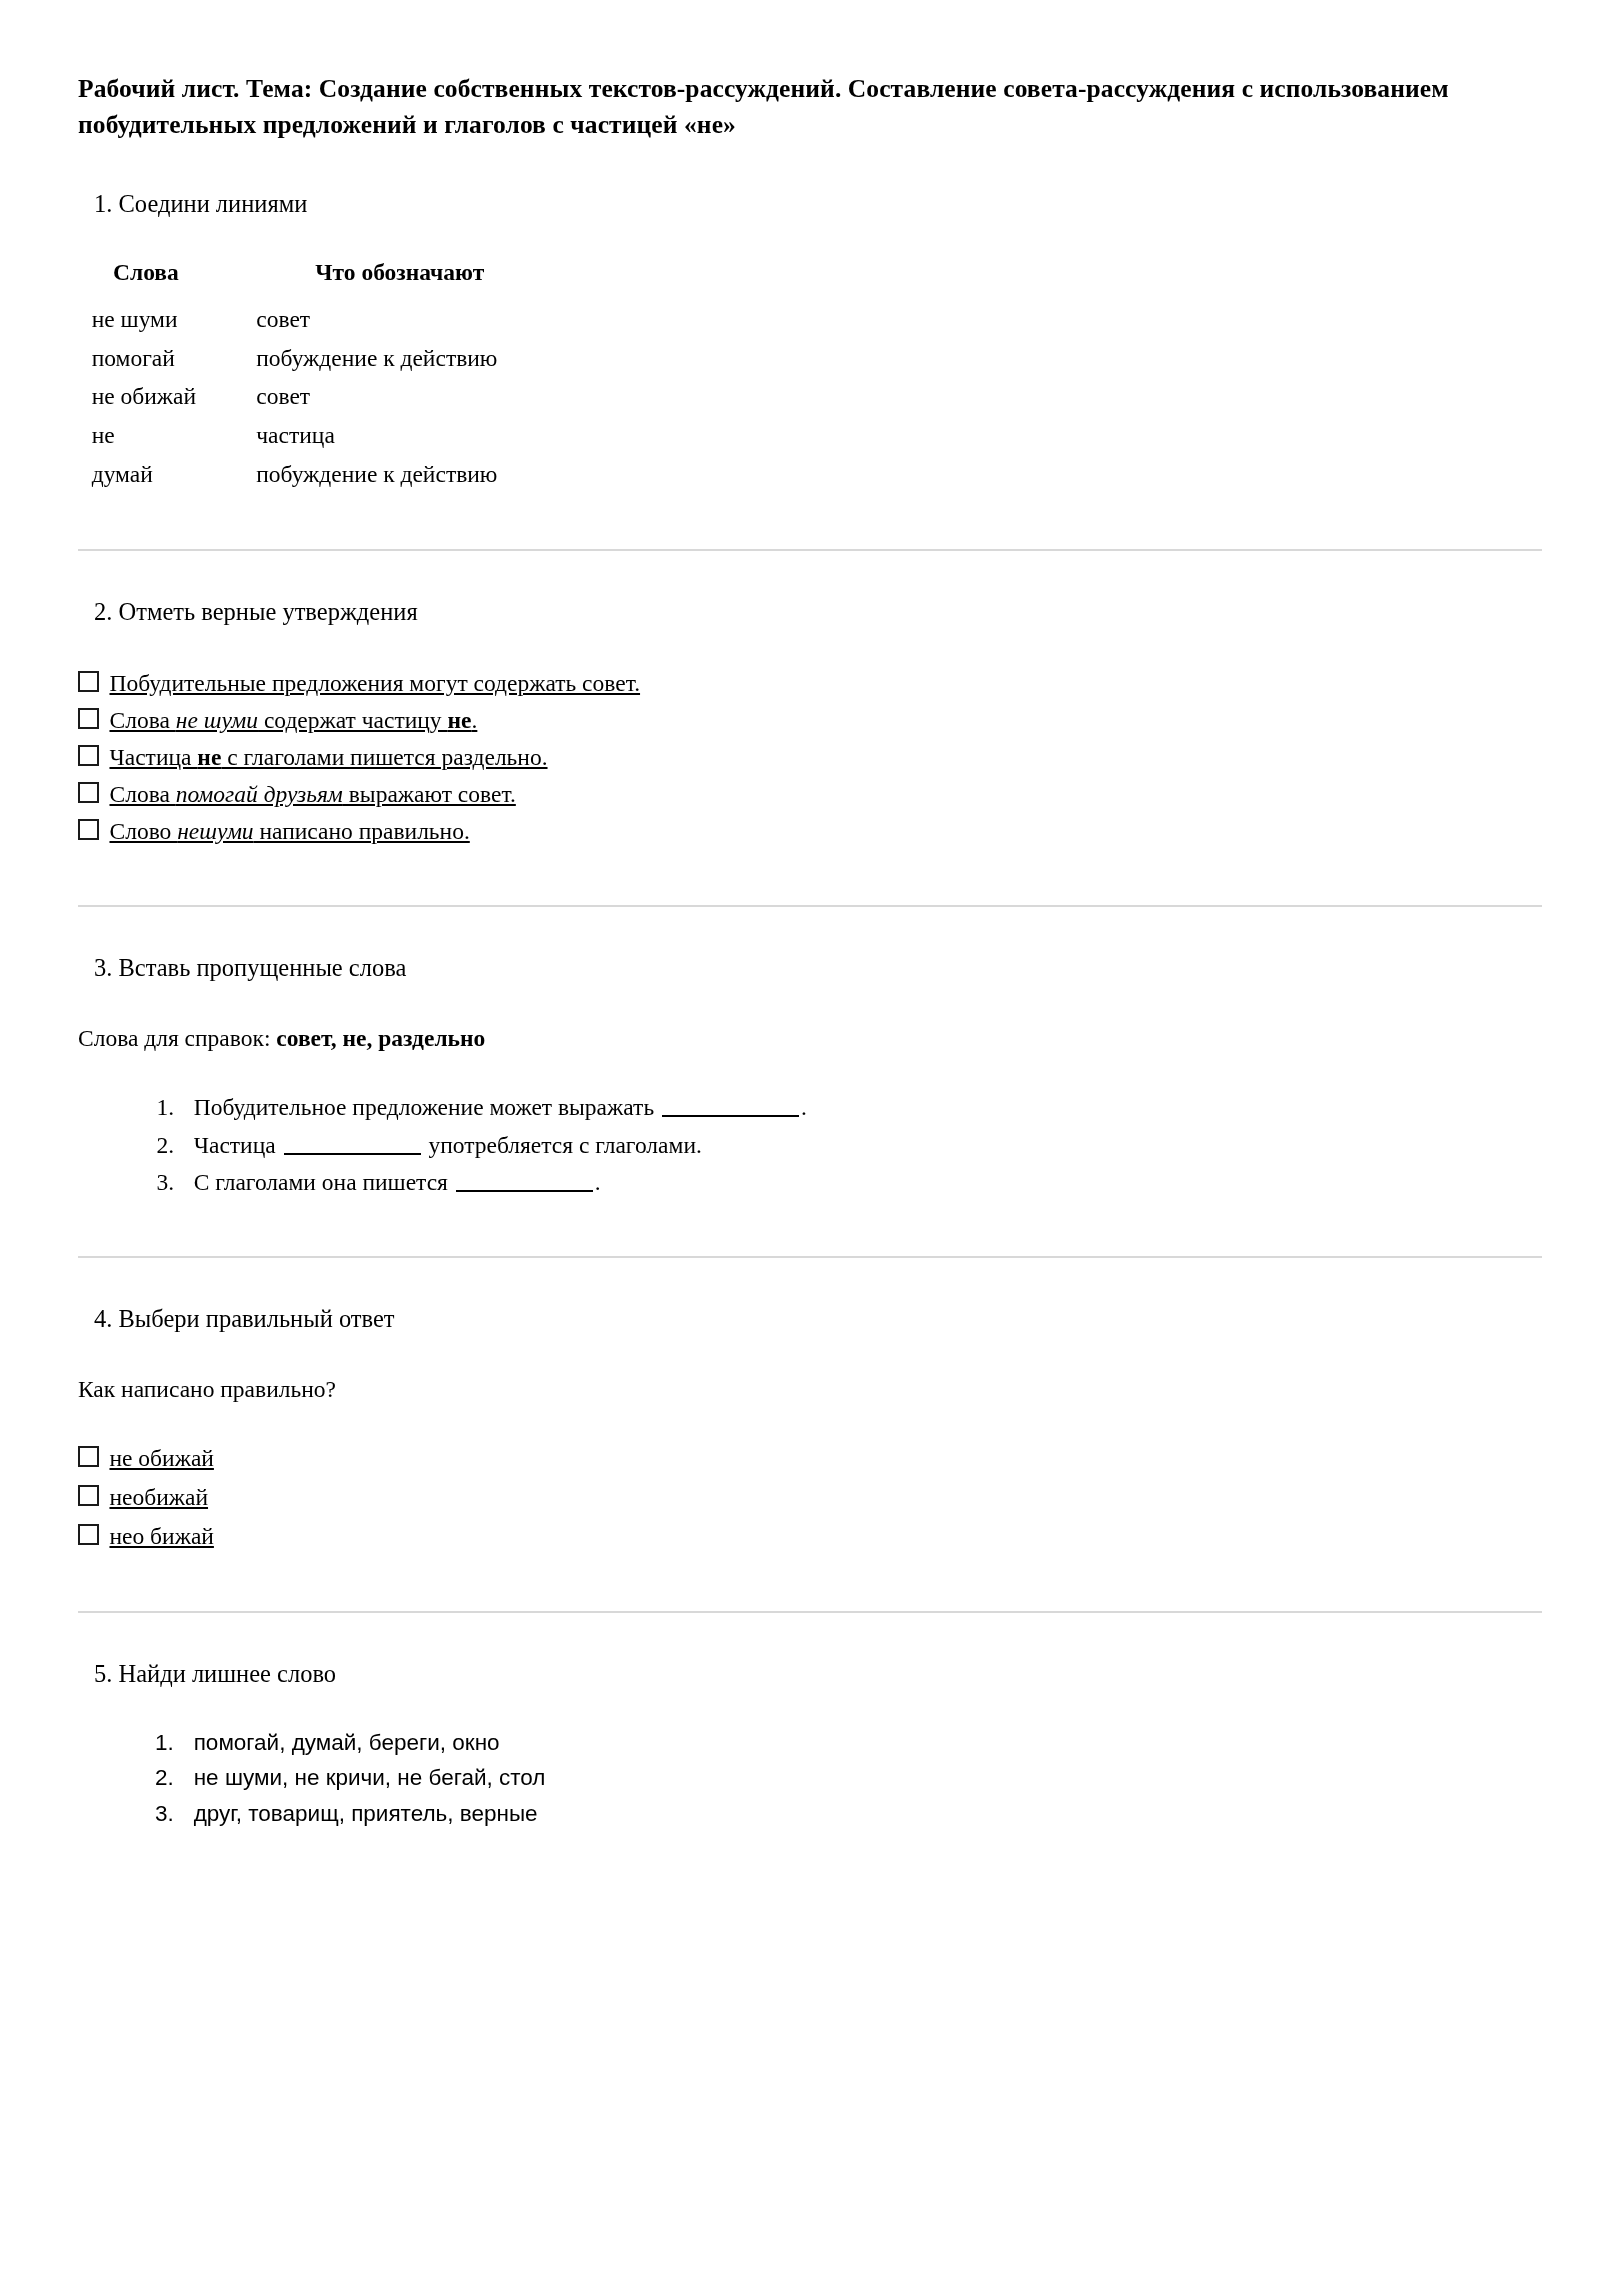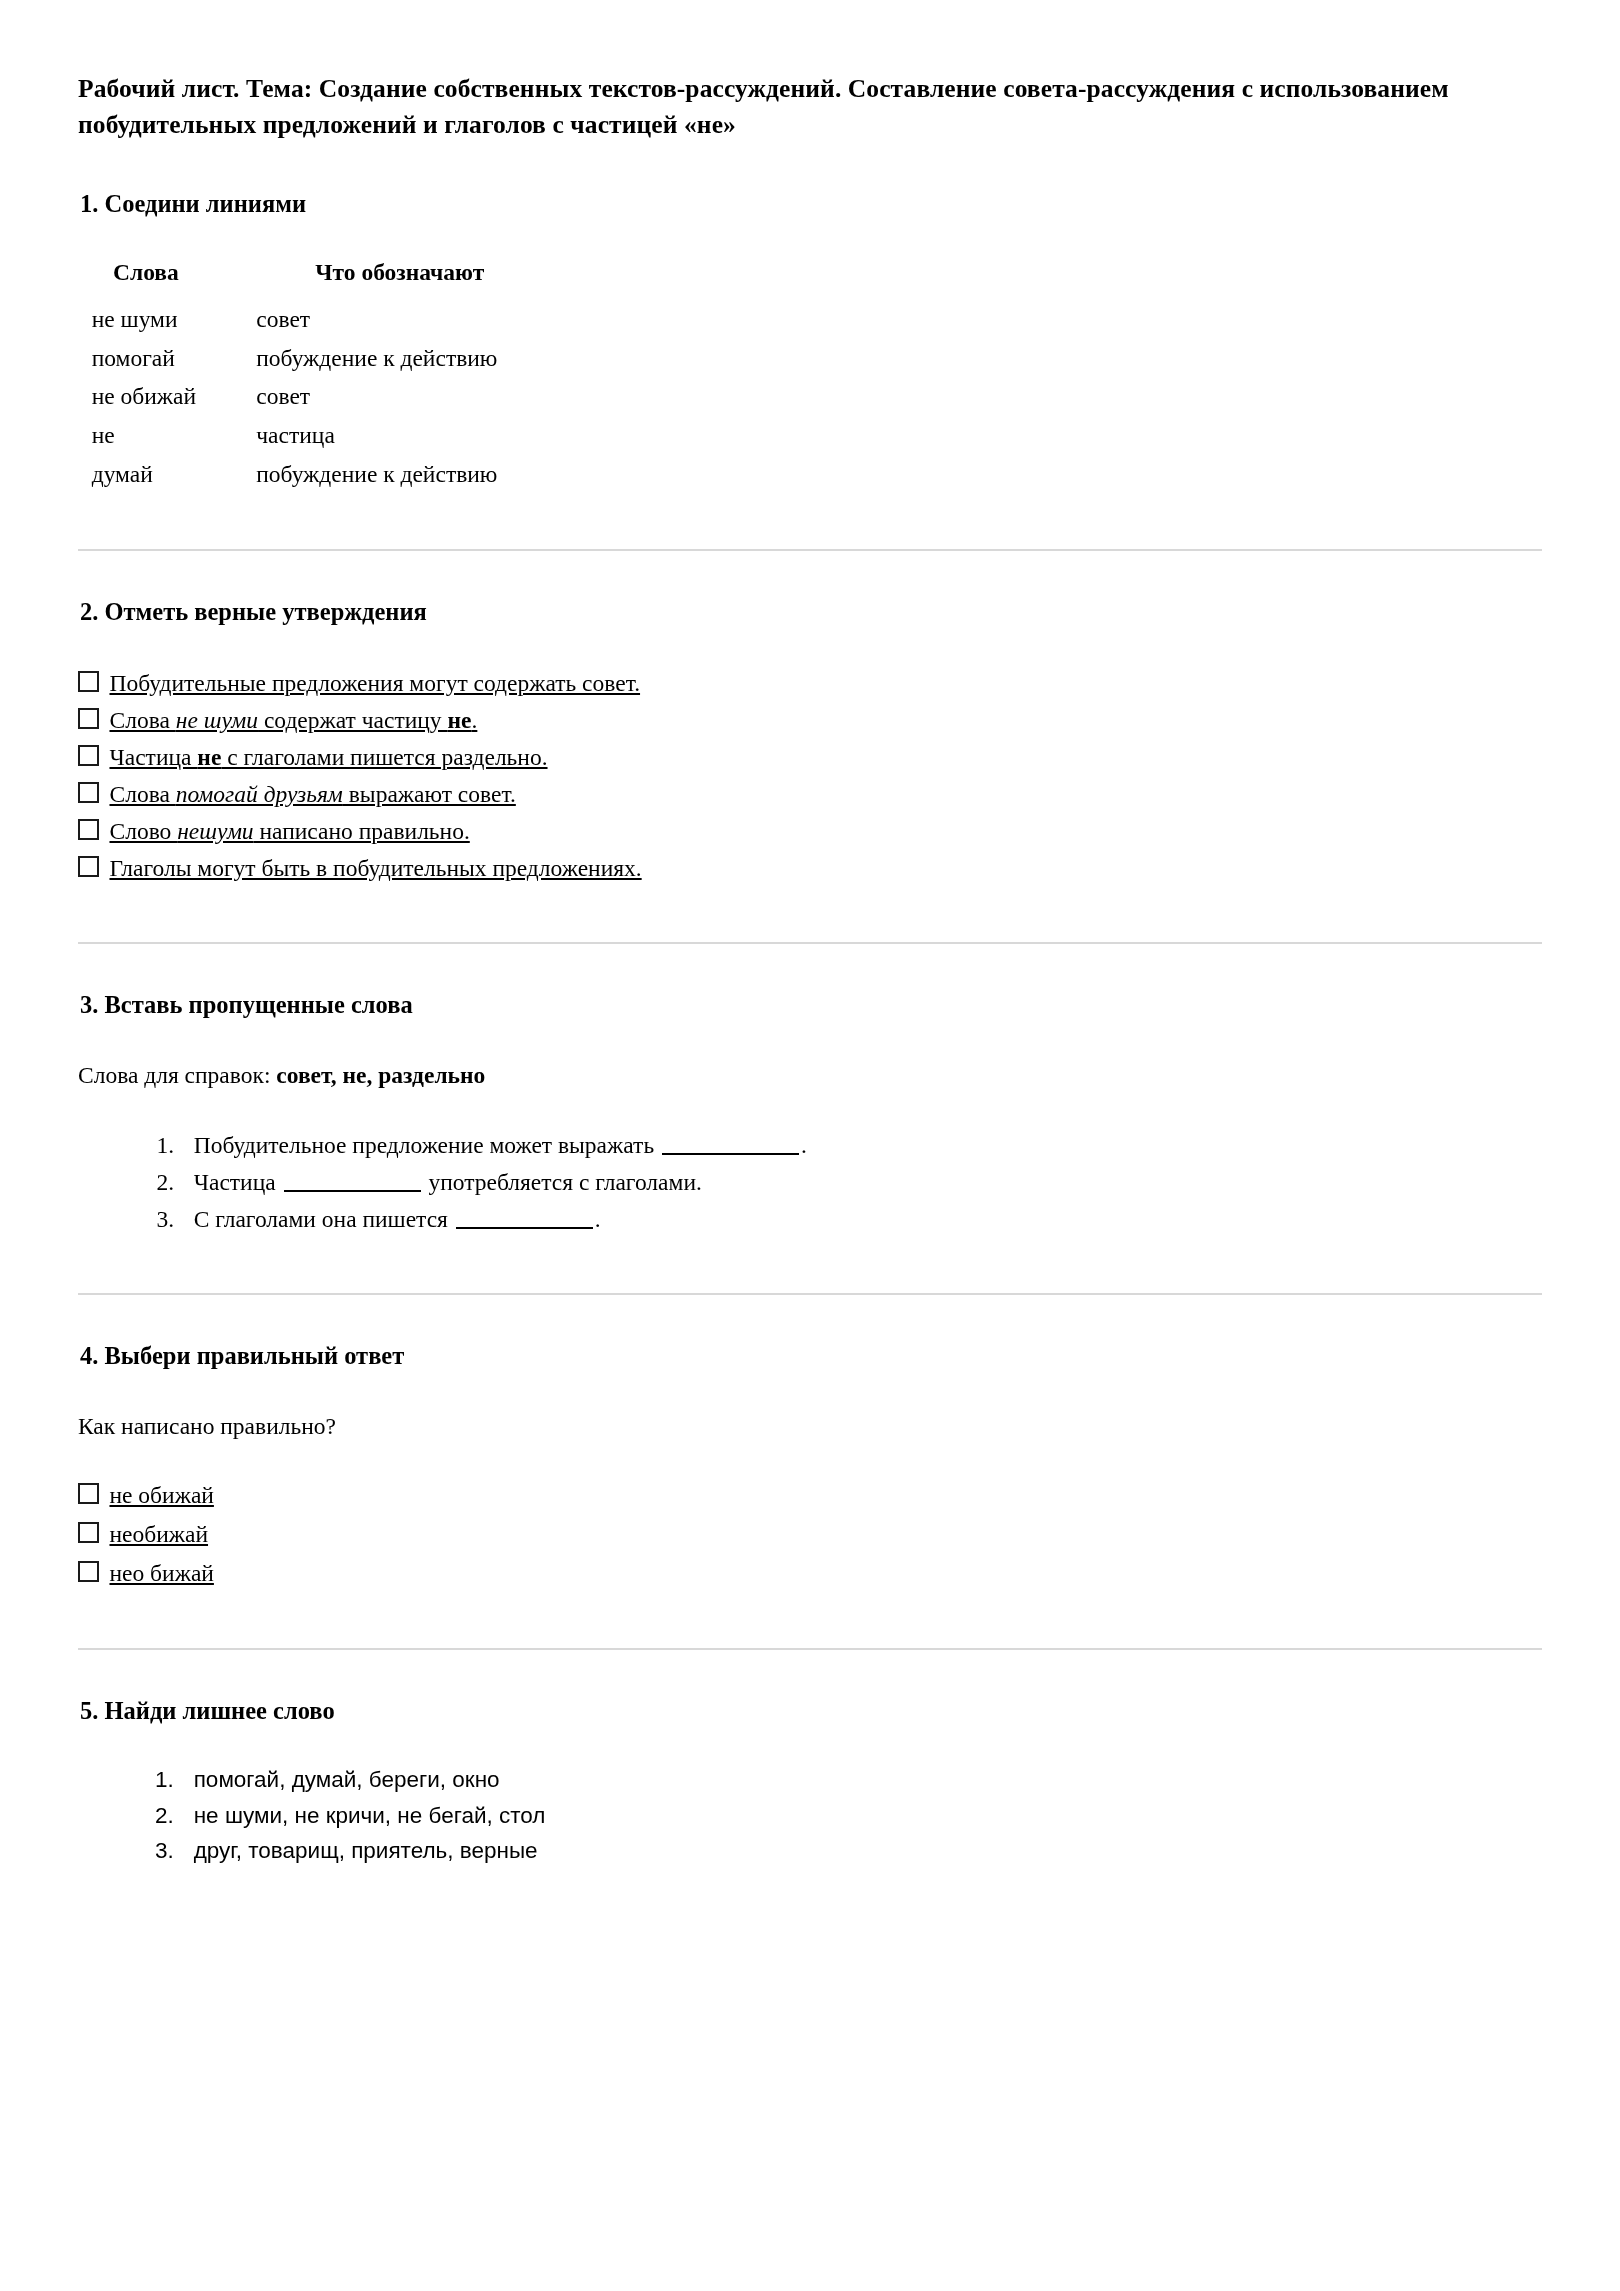--- a/index.html
+++ b/index.html
@@ -28,24 +28,24 @@
     font-size: 25.5px;
     line-height: 1.42;
     margin: 0 0 9.8px 0;
     max-width: 1372px;
     letter-spacing: 0.1px;
   }
 
   
   .section { margin: 0; }
   .section-heading {
-    font-weight: bold;
+    font-weight: normal;
     font-size: 24.5px;
     line-height: 1.3;
-    margin: 45px 0 0 2px;
+    margin: 45px 0 0 16px;
   }
 
   .divider {
     border: 0;
     border-top: 2px solid #d8d8d8;
     margin: 55px 0 0 0;
     width: 100%;
     height: 0;
   }
 
@@ -196,24 +196,20 @@
         <span class="check-text"><span>Частица </span><b>не</b><span> с глаголами пишется раздельно.</span></span>
       </li>
       <li>
         <span class="check-box"></span>
         <span class="check-text"><span>Слова </span><i>помогай друзьям</i><span> выражают совет.</span></span>
       </li>
       <li>
         <span class="check-box"></span>
         <span class="check-text"><span>Слово </span><i>нешуми</i><span> написано правильно.</span></span>
       </li>
-      <li>
-        <span class="check-box"></span>
-        <span class="check-text"><span>Глаголы могут быть в побудительных предложениях.</span></span>
-      </li>
     </ul>
   </section>
 
   <hr class="divider">
 
   <section class="section">
     <h2 class="section-heading">3. Вставь пропущенные слова</h2>
     <p class="para">
       <span>Слова для справок: </span><b>совет, не, раздельно</b>
     </p>

